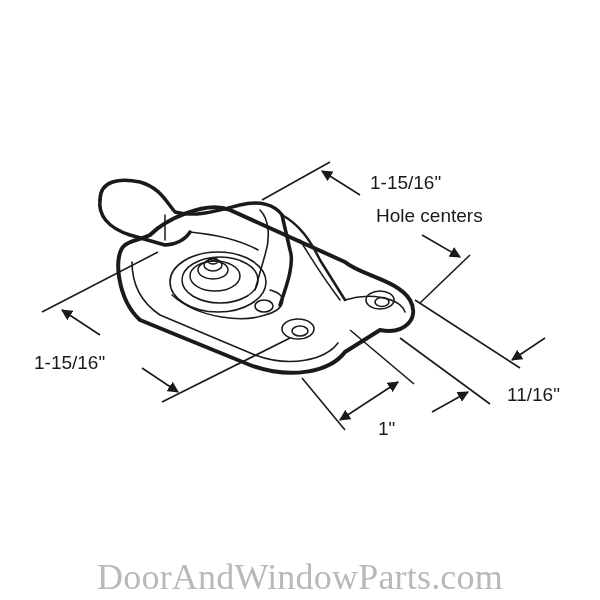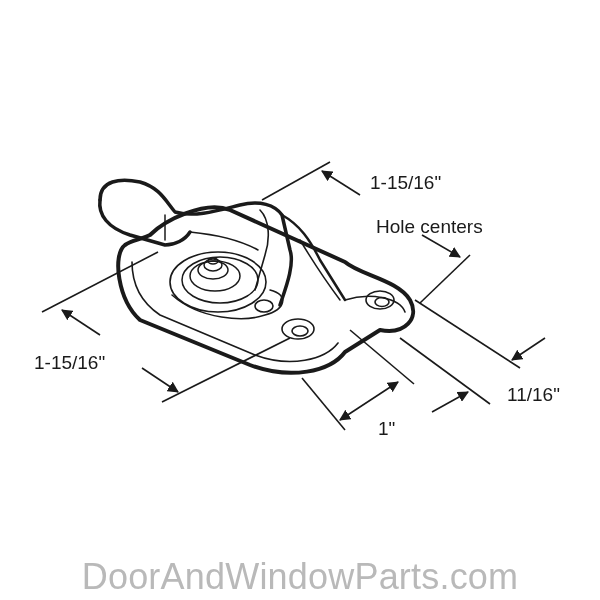--- a/index.html
+++ b/index.html
@@ -1,19 +1,19 @@
 <!DOCTYPE html>
 <html><head>
   <meta charset="utf-8">
   <style>
     html, body { margin: 0; padding: 0; background: #ffffff; }
     body { width: 600px; height: 600px; position: relative; overflow: hidden; font-family: "Liberation Sans", sans-serif; }
     #canvas { position: absolute; left: 0; top: 0; width: 600px; height: 600px; }
     .label { position: absolute; color: #1a1a1a; font-family: "Liberation Sans", sans-serif; font-size: 19px; line-height: 22px; white-space: nowrap; }
-    .watermark { position: absolute; left: 0; width: 600px; top: 556px; text-align: center; color: #b9b9b9; font-family: Liberation Sans, sans-serif; font-size: 36px; letter-spacing: 0.2px; }
+    .watermark { position: absolute; left: 0; width: 600px; top: 556px; text-align: center; color: #b9b9b9; font-family: Liberation Serif, serif; font-size: 36px; letter-spacing: 0.2px; }
   </style>
 </head>
 <body>
 
 <svg id="canvas" viewBox="0 0 600 600" xmlns="http://www.w3.org/2000/svg">
   <defs>
     <marker id="arrow" viewBox="0 0 10 10" refX="9" refY="5" markerWidth="7" markerHeight="7" orient="auto-start-reverse">
       <path d="M0,0 L10,5 L0,10 Z" fill="#1a1a1a"></path>
     </marker>
   </defs>
@@ -74,18 +74,18 @@
 
   <g stroke="#1a1a1a" fill="none">
     <line x1="415" y1="300" x2="520" y2="368" stroke-width="1.6"></line>
     <line x1="400" y1="338" x2="490" y2="404" stroke-width="1.6"></line>
     <line x1="545" y1="338" x2="512" y2="360" stroke-width="1.6" marker-end="url(#arrow)"></line>
     <line x1="432" y1="412" x2="468" y2="392" stroke-width="1.6" marker-end="url(#arrow)"></line>
   </g>
 </svg>
 
 <div class="label" style="left:370px; top:172px;">1-15/16"</div>
-<div class="label" style="left:376px; top:216px;">Hole centers</div>
+<div class="label" style="left:376px; top:205px;">Hole centers</div>
 <div class="label" style="left:34px; top:352px;">1-15/16"</div>
 <div class="label" style="left:378px; top:418px;">1"</div>
 <div class="label" style="left:507px; top:384px;">11/16"</div>
 
 <div class="watermark">DoorAndWindowParts.com</div>
 
 </body></html>

